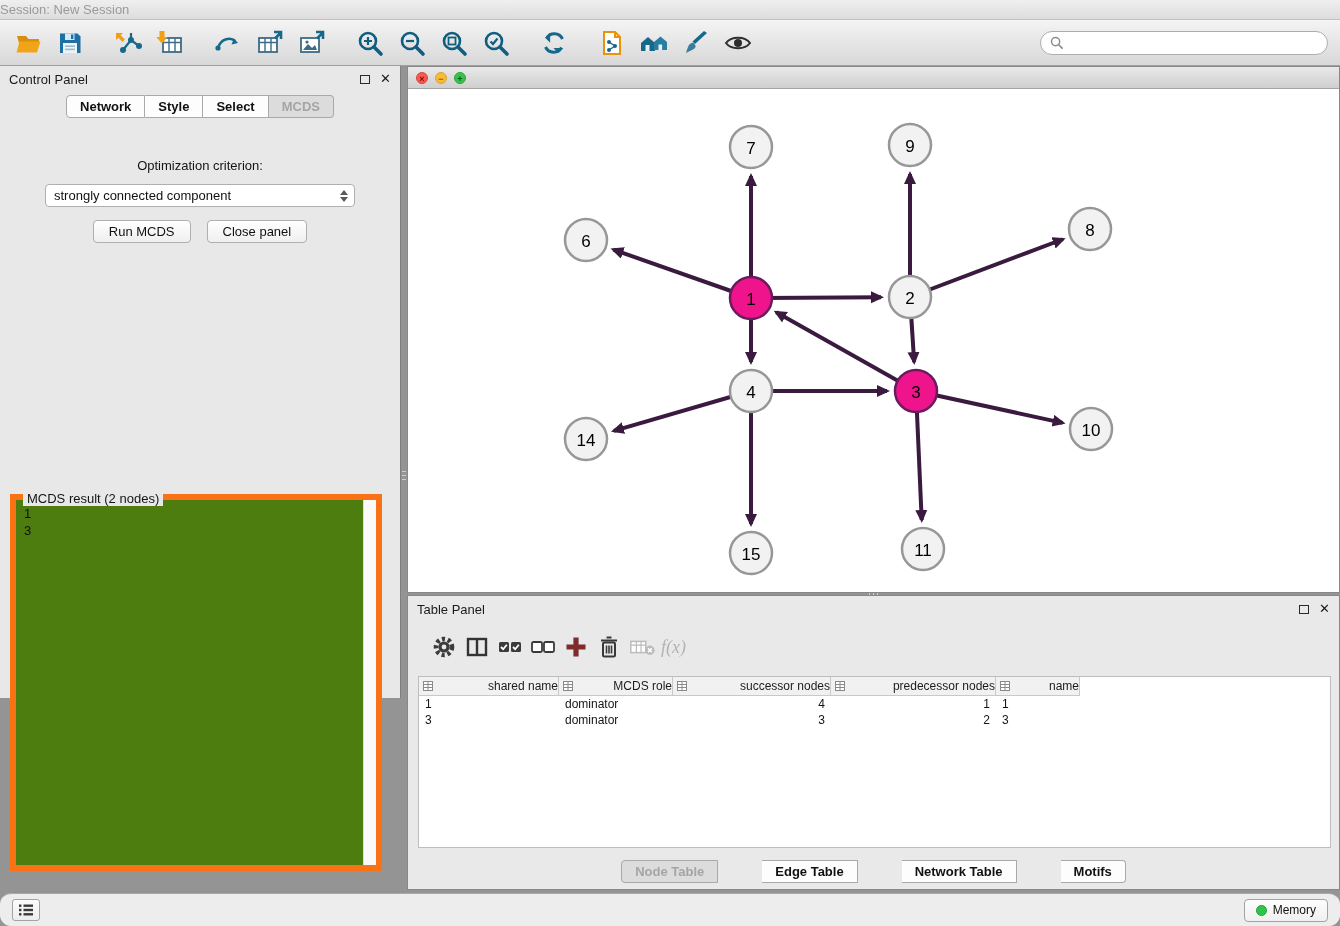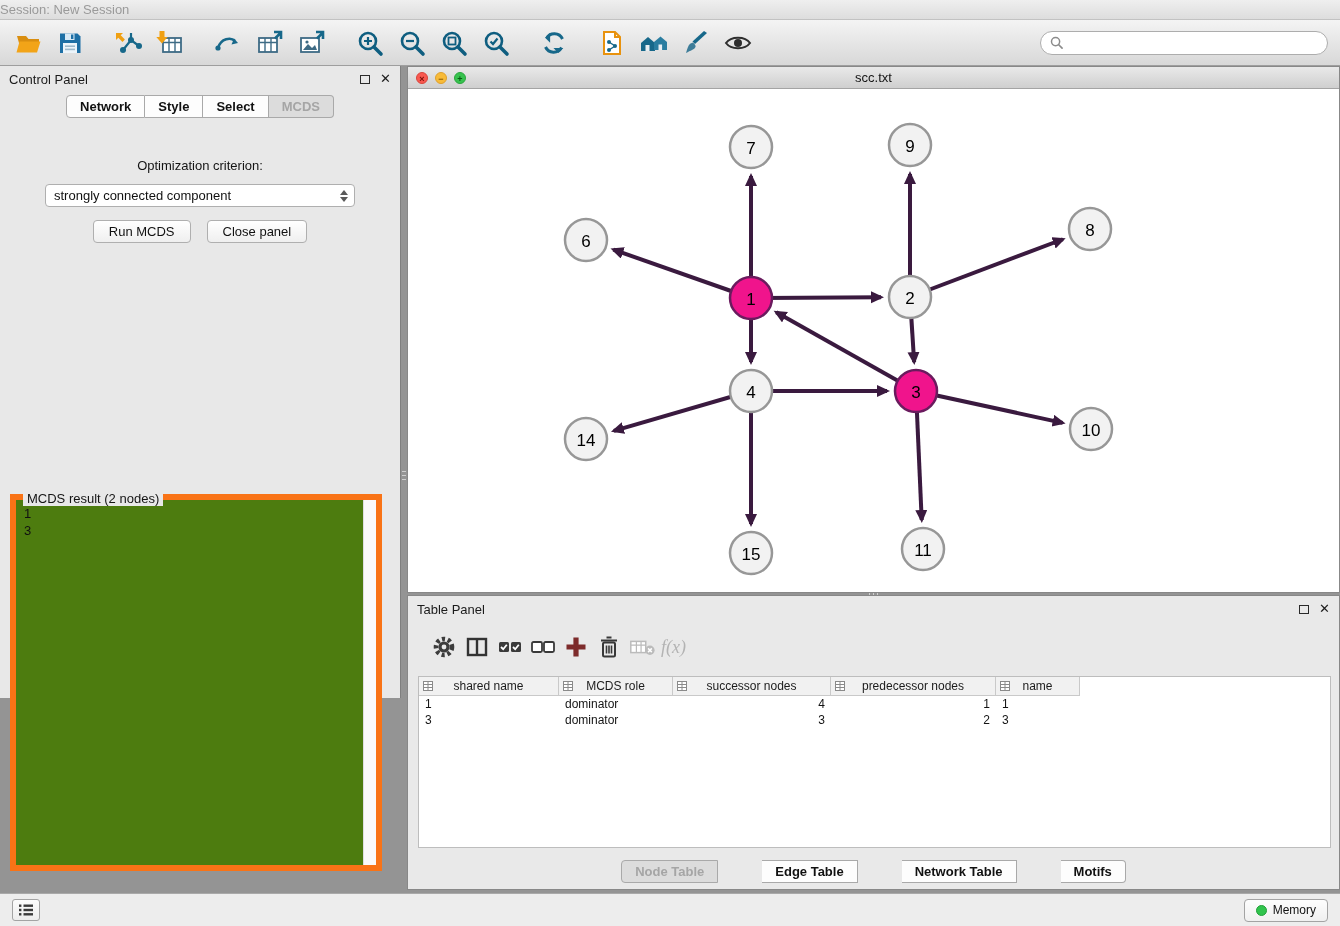--- a/index.html
+++ b/index.html
@@ -89,31 +89,31 @@
   .tt-btn { border:none; background:transparent; width:28px; height:28px; display:flex;
     align-items:center; justify-content:center; cursor:pointer; padding:0; }
   .fx-label { font-family:"Liberation Serif","DejaVu Serif",serif; font-style:italic;
     color:#B3B3B3; font-size:18px; }
 
   .table-wrap { position:absolute; left:10px; right:8px; top:80px; height:172px;
     background:#FFF; border:1px solid #BDBDBD; overflow:hidden; }
   .thead { display:flex; }
   .th { position:relative; height:19px; background:#F1F1F1; border-right:1px solid #C9C9C9;
     border-bottom:1px solid #C9C9C9; font-size:12px; color:#1C1C1C; display:flex;
-    align-items:center; justify-content:center; cursor:pointer; }
+    align-items:center; justify-content:flex-end; cursor:pointer; }
   .th .hicon { position:absolute; left:4px; top:4px; }
   .trow { display:flex; height:16px; cursor:pointer; }
   .td { font-size:12px; color:#141414; padding:1px 6px 0 6px; overflow:hidden; white-space:nowrap; }
   .td.num { text-align:right; }
 
   .table-tabs { position:absolute; left:0; right:0; bottom:6px; display:flex; justify-content:center;gap:44px; }
 
   
   .statusbar { position:absolute; left:0; top:893px; width:100%; height:33px; background:#EDEDED;
-    border-top:1px solid #A9A9A9; display:flex; align-items:center; padding:0 12px; }
+    border-top:1px solid #A9A9A9; display:flex; align-items:center; padding:0 12px;border-radius:11px; }
   .list-btn { width:28px; height:22px; border:1px solid #A3A3A3; border-radius:3px;
     background:linear-gradient(#FCFCFC,#EDEDED); display:flex; align-items:center; justify-content:center; cursor:pointer; }
   .memory-btn { margin-left:auto; height:23px; border:1px solid #A3A3A3; border-radius:4px;
     background:linear-gradient(#FDFDFD,#F0F0F0); display:flex; align-items:center; gap:6px;
     padding:0 11px; font-size:12px; color:#111; cursor:pointer; }
   .memory-dot { width:11px; height:11px; border-radius:50%; background:#31C44D; border:1px solid #22A039; }
 </style>
 </head>
 <body>
 
@@ -322,21 +322,20 @@
       <i></i>
     </div>
   <div class="h-grip">
       <i></i>
       <i></i>
       <i></i>
     </div>
 
   <div class="network-window">
     <div class="mac-titlebar">
-      <span class="mac-title">scc.txt</span>
       <span class="traffic">
         <span class="light light-close">×</span>
         <span class="light light-min">−</span>
         <span class="light light-zoom">+</span>
       </span>
     </div>
     <svg class="net-canvas" viewBox="0 0 931 503" xmlns="http://www.w3.org/2000/svg">
       <defs>
         <marker id="arrowhead" markerWidth="15" markerHeight="14" refX="10" refY="6" orient="auto" markerUnits="userSpaceOnUse">
           <path id="arrowhead-path" d="M0,0 L13,6 L0,12 Z" fill="#3A1A3F"></path>

